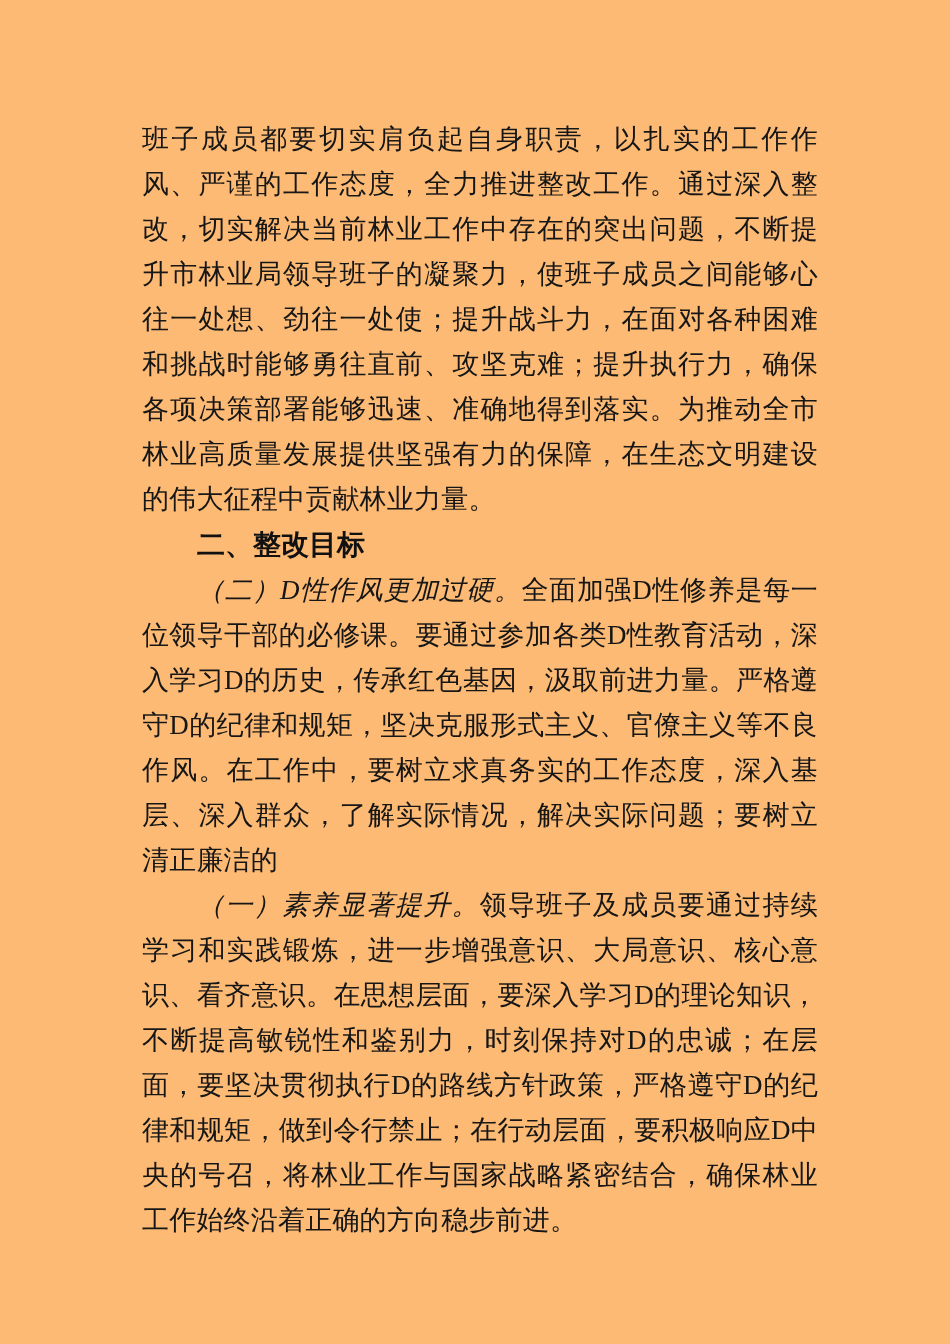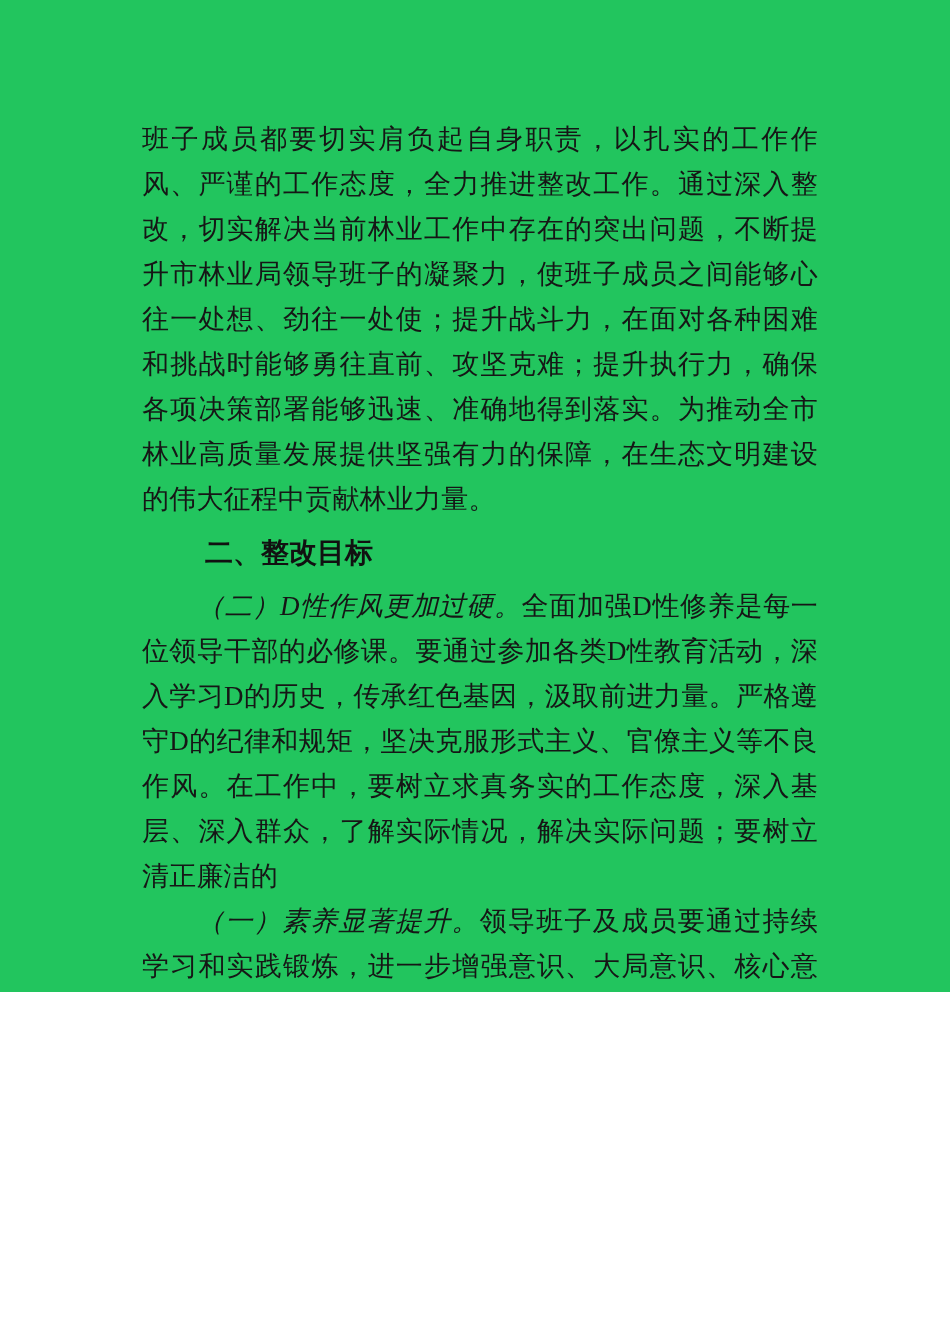--- a/index.html
+++ b/index.html
@@ -3,22 +3,22 @@
 <meta charset="utf-8">
 <style>
   html, body {
     margin: 0;
     padding: 0;
     background: #ffffff;
   }
   .page {
     position: relative;
     width: 950px;
-    height: 992px;
-    background: #22c55e;
+    height: 1344px;
+    background: #fdba74;
     overflow: hidden;
   }
   .text-column {
     position: absolute;
     left: 142px;
     top: 117px;
     width: 676px;
   }
   .para {
     margin: 0;
@@ -28,21 +28,21 @@
     line-height: 45px;
     color: #161616;
     text-align: justify;
     letter-spacing: 0.2px;
     word-break: break-all;
   }
   .para.indented {
     text-indent: 55px;
   }
   .heading {
-    margin: 8px;
+    margin: 0;
     padding: 0;
     font-family: "Liberation Sans", "DejaVu Sans", sans-serif;
     font-weight: 700;
     font-size: 28px;
     line-height: 46px;
     color: #111111;
     text-indent: 55px;
     text-align: left;
   }
   .lead-kai {

